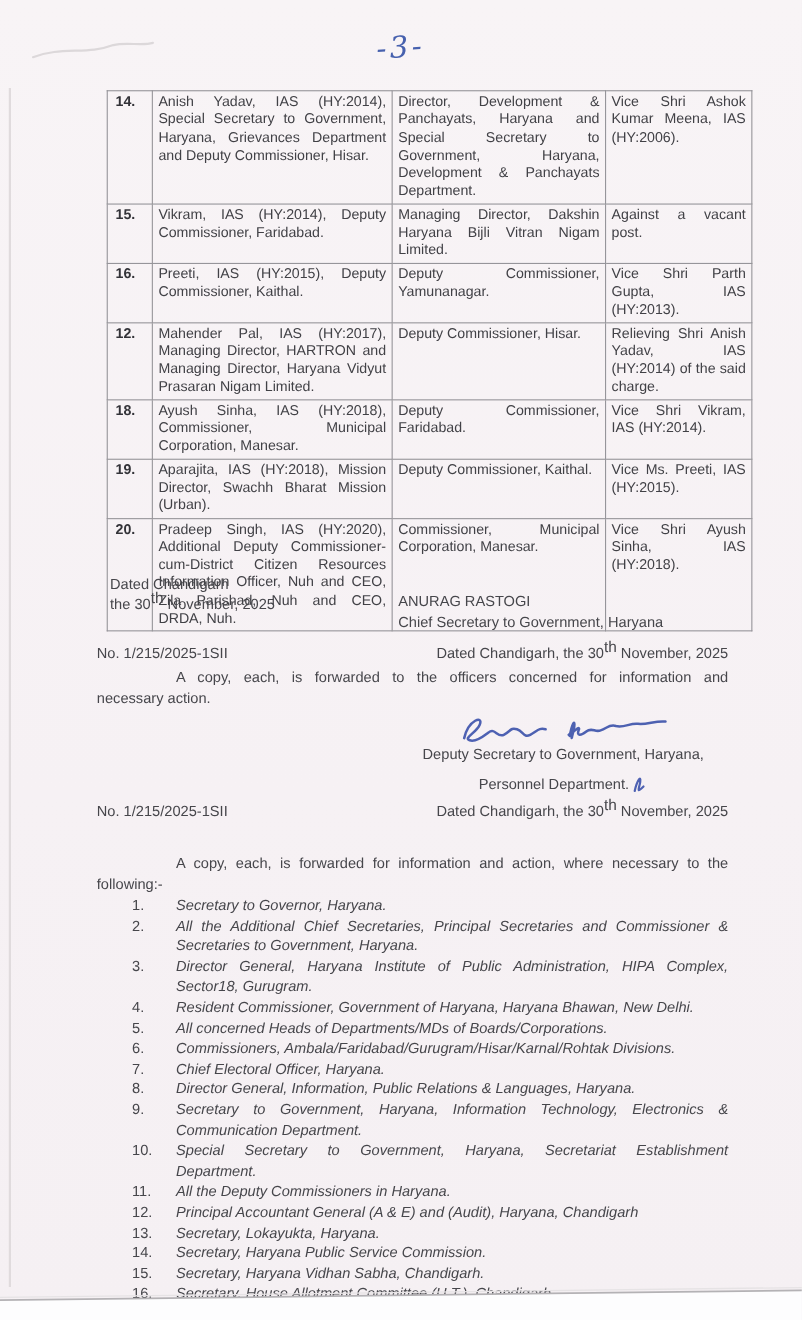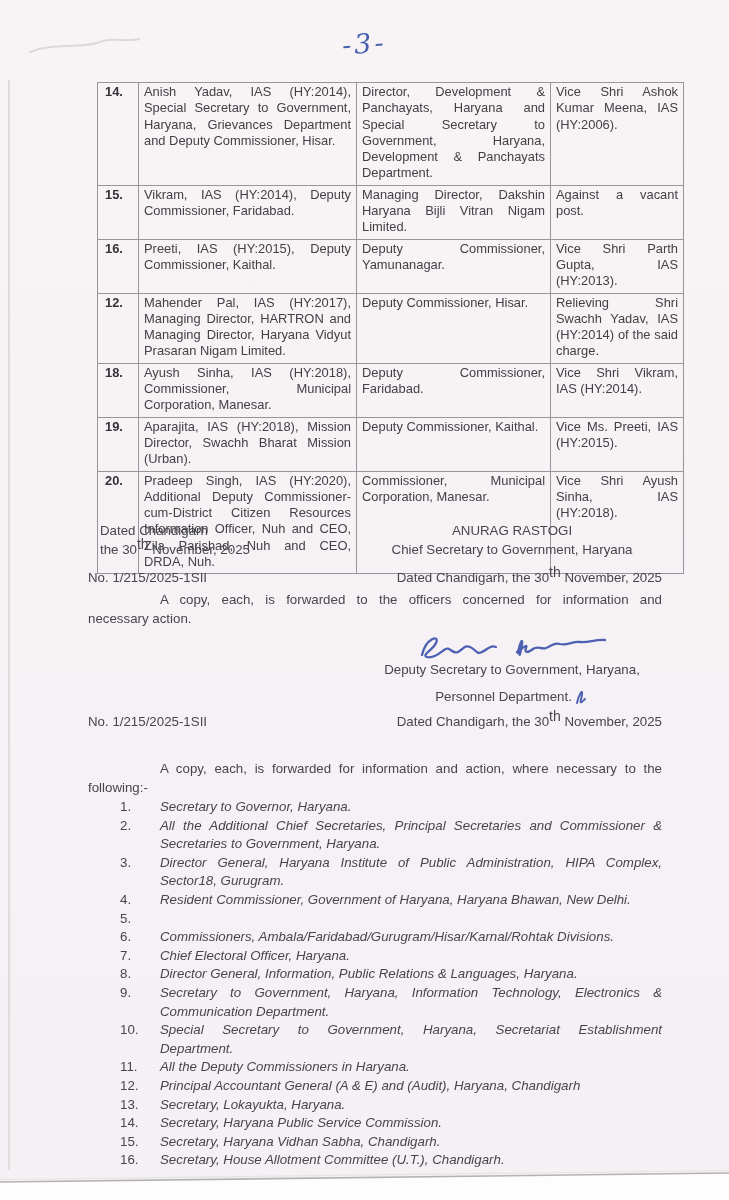--- a/index.html
+++ b/index.html
@@ -38,21 +38,21 @@
     font-weight:bold;text-align:left;padding-left:7px;color:#333338;
   }
   col.c1{width:41px;} col.c2{width:218px;} col.c3{width:194px;} col.c4{width:133px;}
   
   .below{
     position:absolute;top:521px;left:88px;width:574px;
     font-size:13.3px;line-height:19px;color:#46464b;
   }
   .row{display:flex;justify-content:space-between;align-items:flex-start;}
   .dated-left{padding-left:12px;}
-  .officer-block{width:300px;text-align:center;}
+  .officer-block{width:300px;margin-top:16px;}
   .refrow{margin-top:9px;}
   sup{font-size:14px;vertical-align:super;line-height:0;}
   .para{margin-top:3px;}
   .para .indent{text-indent:72px;}
   .jl{text-align:justify;text-align-last:justify;}
   .sig-block{width:300px;margin-left:auto;text-align:center;margin-top:1px;}
   .sig-svg{display:block;margin:0 auto -5px auto;}
   .tickwrap{display:inline-block;transform:translateY(7px);margin-left:1px;}
   .refrow2{margin-top:6px;}
   .para2{margin-top:28px;}
@@ -100,21 +100,21 @@
         <tr>
           <td class="sr">16.</td>
           <td>Preeti, IAS (HY:2015), Deputy Commissioner, Kaithal.</td>
           <td>Deputy Commissioner, Yamunanagar.</td>
           <td>Vice Shri Parth Gupta, IAS (HY:2013).</td>
         </tr>
         <tr>
           <td class="sr">12.</td>
           <td>Mahender Pal, IAS (HY:2017), Managing Director, HARTRON and Managing Director, Haryana Vidyut Prasaran Nigam Limited.</td>
           <td>Deputy Commissioner, Hisar.</td>
-          <td>Relieving Shri Swachh Yadav, IAS (HY:2014) of the said charge.</td>
+          <td>Relieving Shri Anish Yadav, IAS (HY:2014) of the said charge.</td>
         </tr>
         <tr>
           <td class="sr">18.</td>
           <td>Ayush Sinha, IAS (HY:2018), Commissioner, Municipal Corporation, Manesar.</td>
           <td>Deputy Commissioner, Faridabad.</td>
           <td>Vice Shri Vikram, IAS (HY:2014).</td>
         </tr>
         <tr>
           <td class="sr">19.</td>
           <td>Aparajita, IAS (HY:2018), Mission Director, Swachh Bharat Mission (Urban).</td>
@@ -199,20 +199,23 @@
           </div>
         </div>
         <div class="li">
           <span class="num">4.</span>
           <div class="li-text">
             <div>Resident Commissioner, Government of Haryana, Haryana Bhawan, New Delhi.</div>
           </div>
         </div>
         <div class="li">
           <span class="num">5.</span>
+          <div class="li-text">
+            <div>All concerned Heads of Departments/MDs of Boards/Corporations.</div>
+          </div>
         </div>
         <div class="li">
           <span class="num">6.</span>
           <div class="li-text">
             <div>Commissioners, Ambala/Faridabad/Gurugram/Hisar/Karnal/Rohtak Divisions.</div>
           </div>
         </div>
         <div class="li">
           <span class="num">7.</span>
           <div class="li-text">

